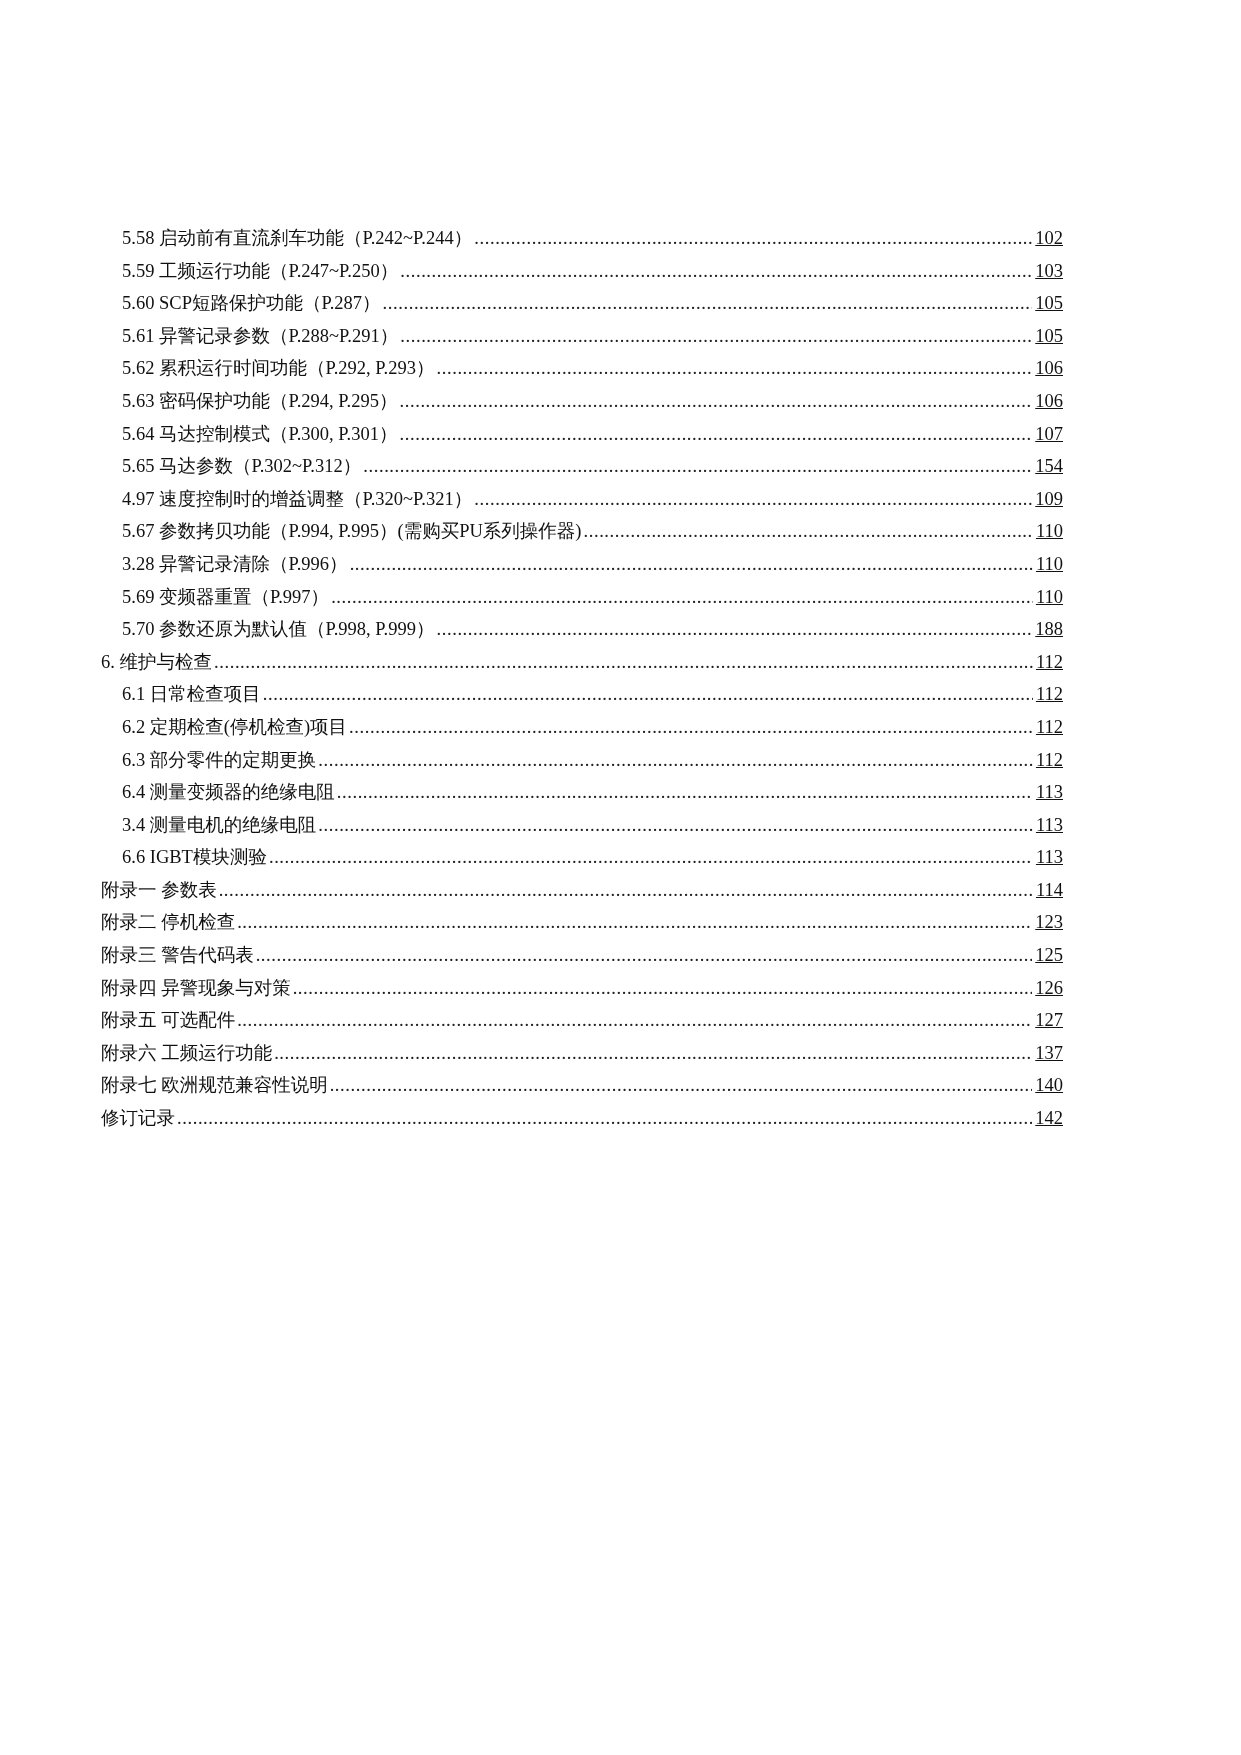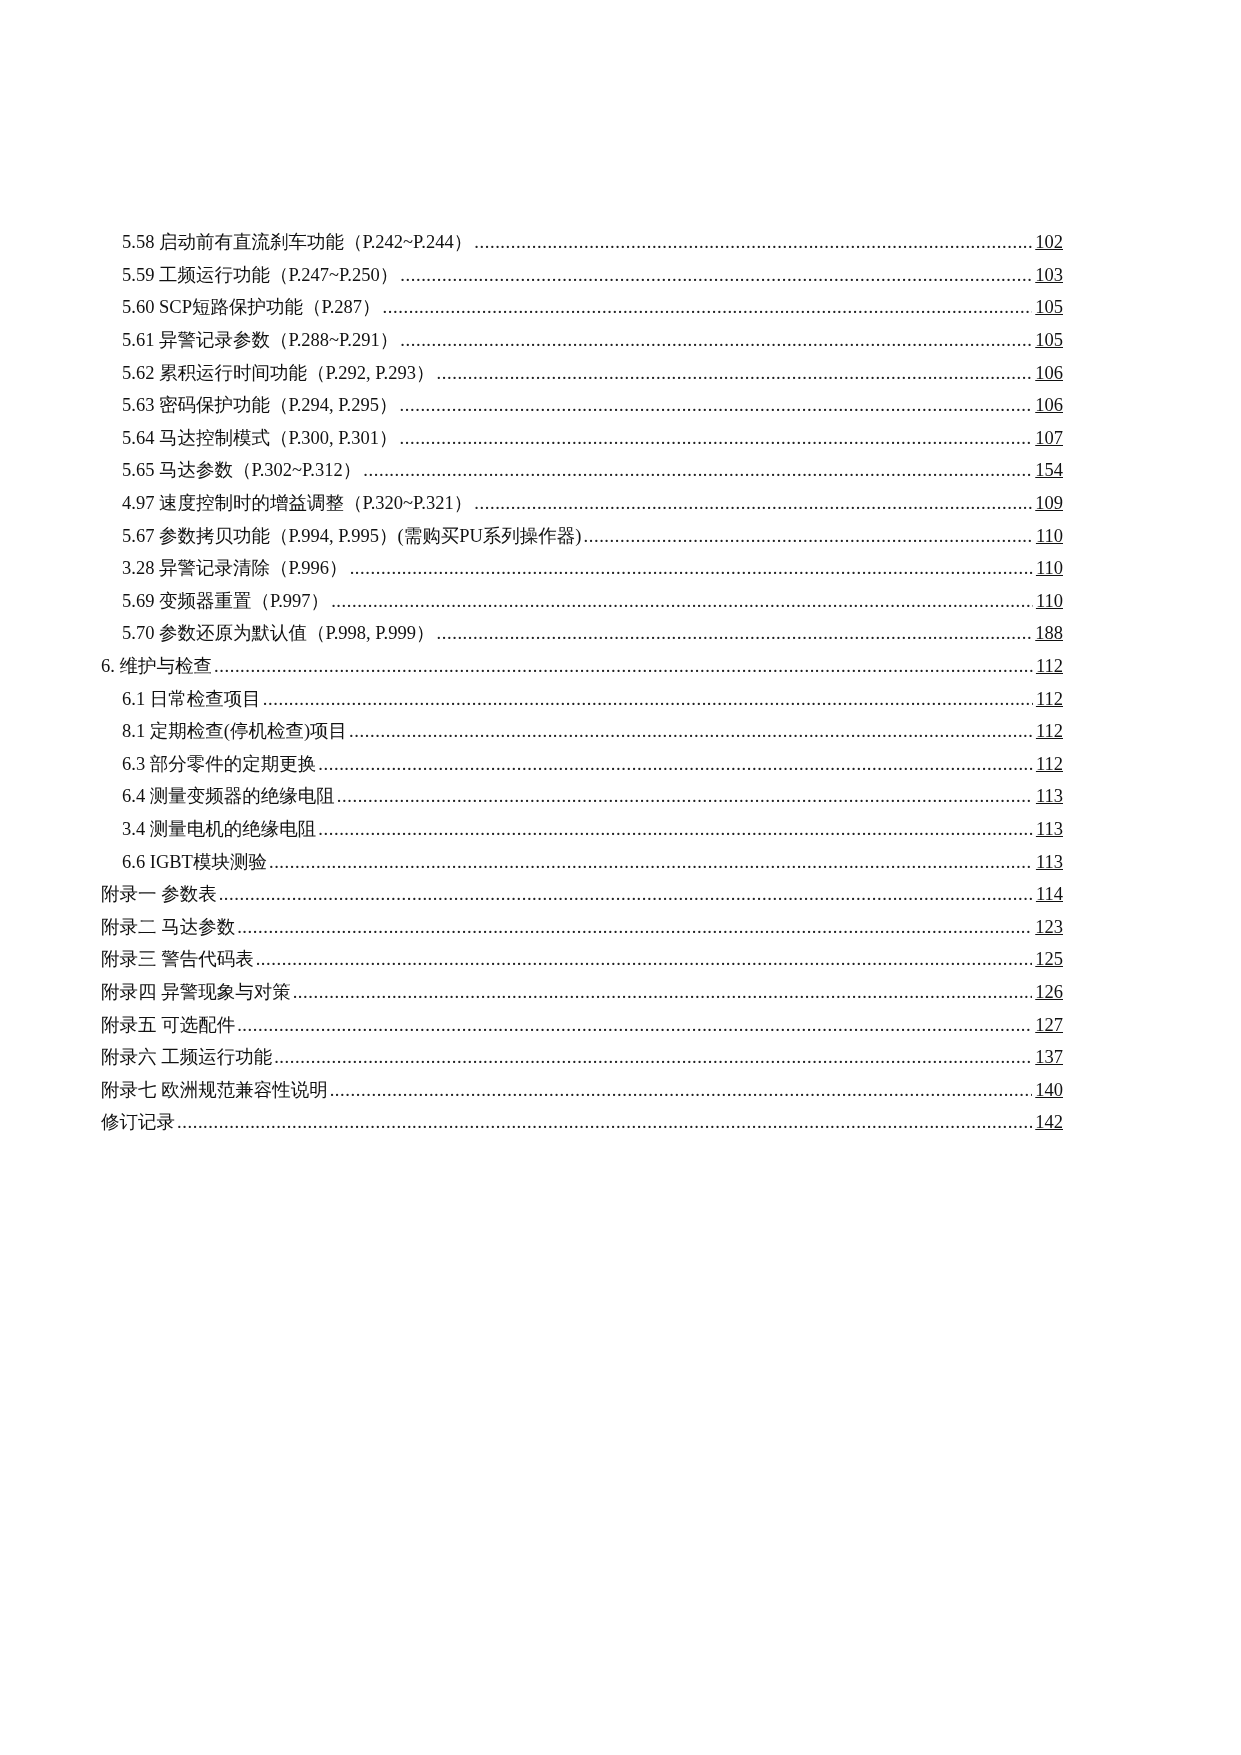--- a/index.html
+++ b/index.html
@@ -16,21 +16,21 @@
       color: #111111;
     }
     .toc {
       position: absolute;
       left: 101px;
       top: 226px;
       width: 962px;
     }
     .toc-row {
       display: flex;
-      align-items: center;
+      align-items: flex-start;
       height: 32.6px;
       font-size: 18.5px;
       line-height: 24px;
       white-space: nowrap;
     }
     .toc-row.level-2 {
       padding-left: 21px;
     }
     .toc-title {
       flex: 0 0 auto;
@@ -124,21 +124,21 @@
     <span class="toc-title">6. 维护与检查</span>
     <span class="toc-leader"></span>
     <span class="toc-page">112</span>
   </div>
   <div class="toc-row level-2">
     <span class="toc-title">6.1 日常检查项目</span>
     <span class="toc-leader"></span>
     <span class="toc-page">112</span>
   </div>
   <div class="toc-row level-2">
-    <span class="toc-title">8.1 定期检查(停机检查)项目</span>
+    <span class="toc-title">6.2 定期检查(停机检查)项目</span>
     <span class="toc-leader"></span>
     <span class="toc-page">112</span>
   </div>
   <div class="toc-row level-2">
     <span class="toc-title">6.3 部分零件的定期更换</span>
     <span class="toc-leader"></span>
     <span class="toc-page">112</span>
   </div>
   <div class="toc-row level-2">
     <span class="toc-title">6.4 测量变频器的绝缘电阻</span>
@@ -154,21 +154,21 @@
     <span class="toc-title">6.6 IGBT模块测验</span>
     <span class="toc-leader"></span>
     <span class="toc-page">113</span>
   </div>
   <div class="toc-row level-1">
     <span class="toc-title">附录一  参数表</span>
     <span class="toc-leader"></span>
     <span class="toc-page">114</span>
   </div>
   <div class="toc-row level-1">
-    <span class="toc-title">附录二  马达参数</span>
+    <span class="toc-title">附录二  停机检查</span>
     <span class="toc-leader"></span>
     <span class="toc-page">123</span>
   </div>
   <div class="toc-row level-1">
     <span class="toc-title">附录三  警告代码表</span>
     <span class="toc-leader"></span>
     <span class="toc-page">125</span>
   </div>
   <div class="toc-row level-1">
     <span class="toc-title">附录四  异警现象与对策</span>

